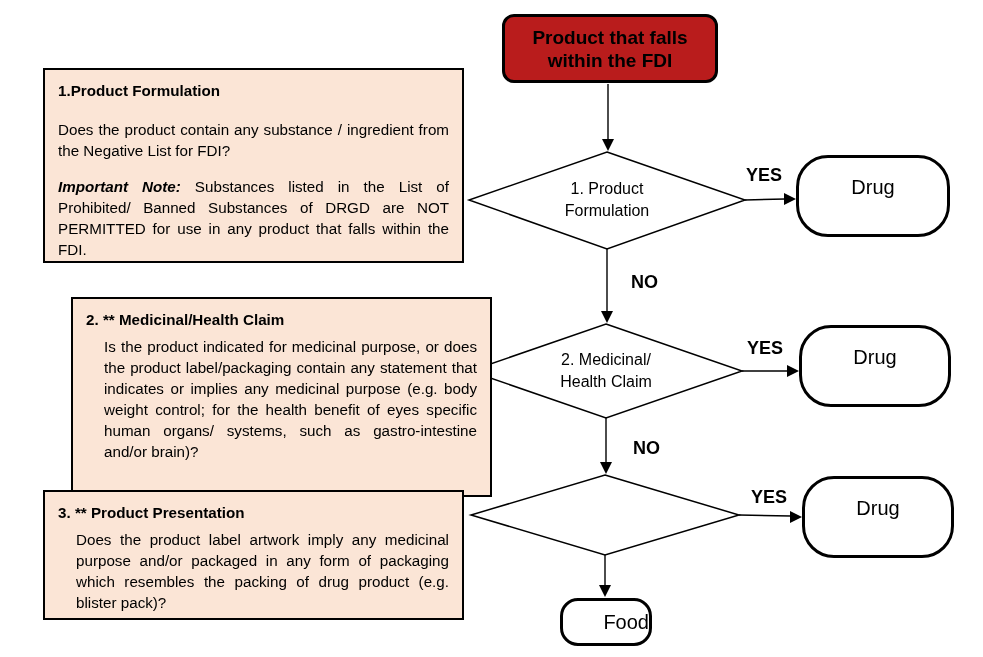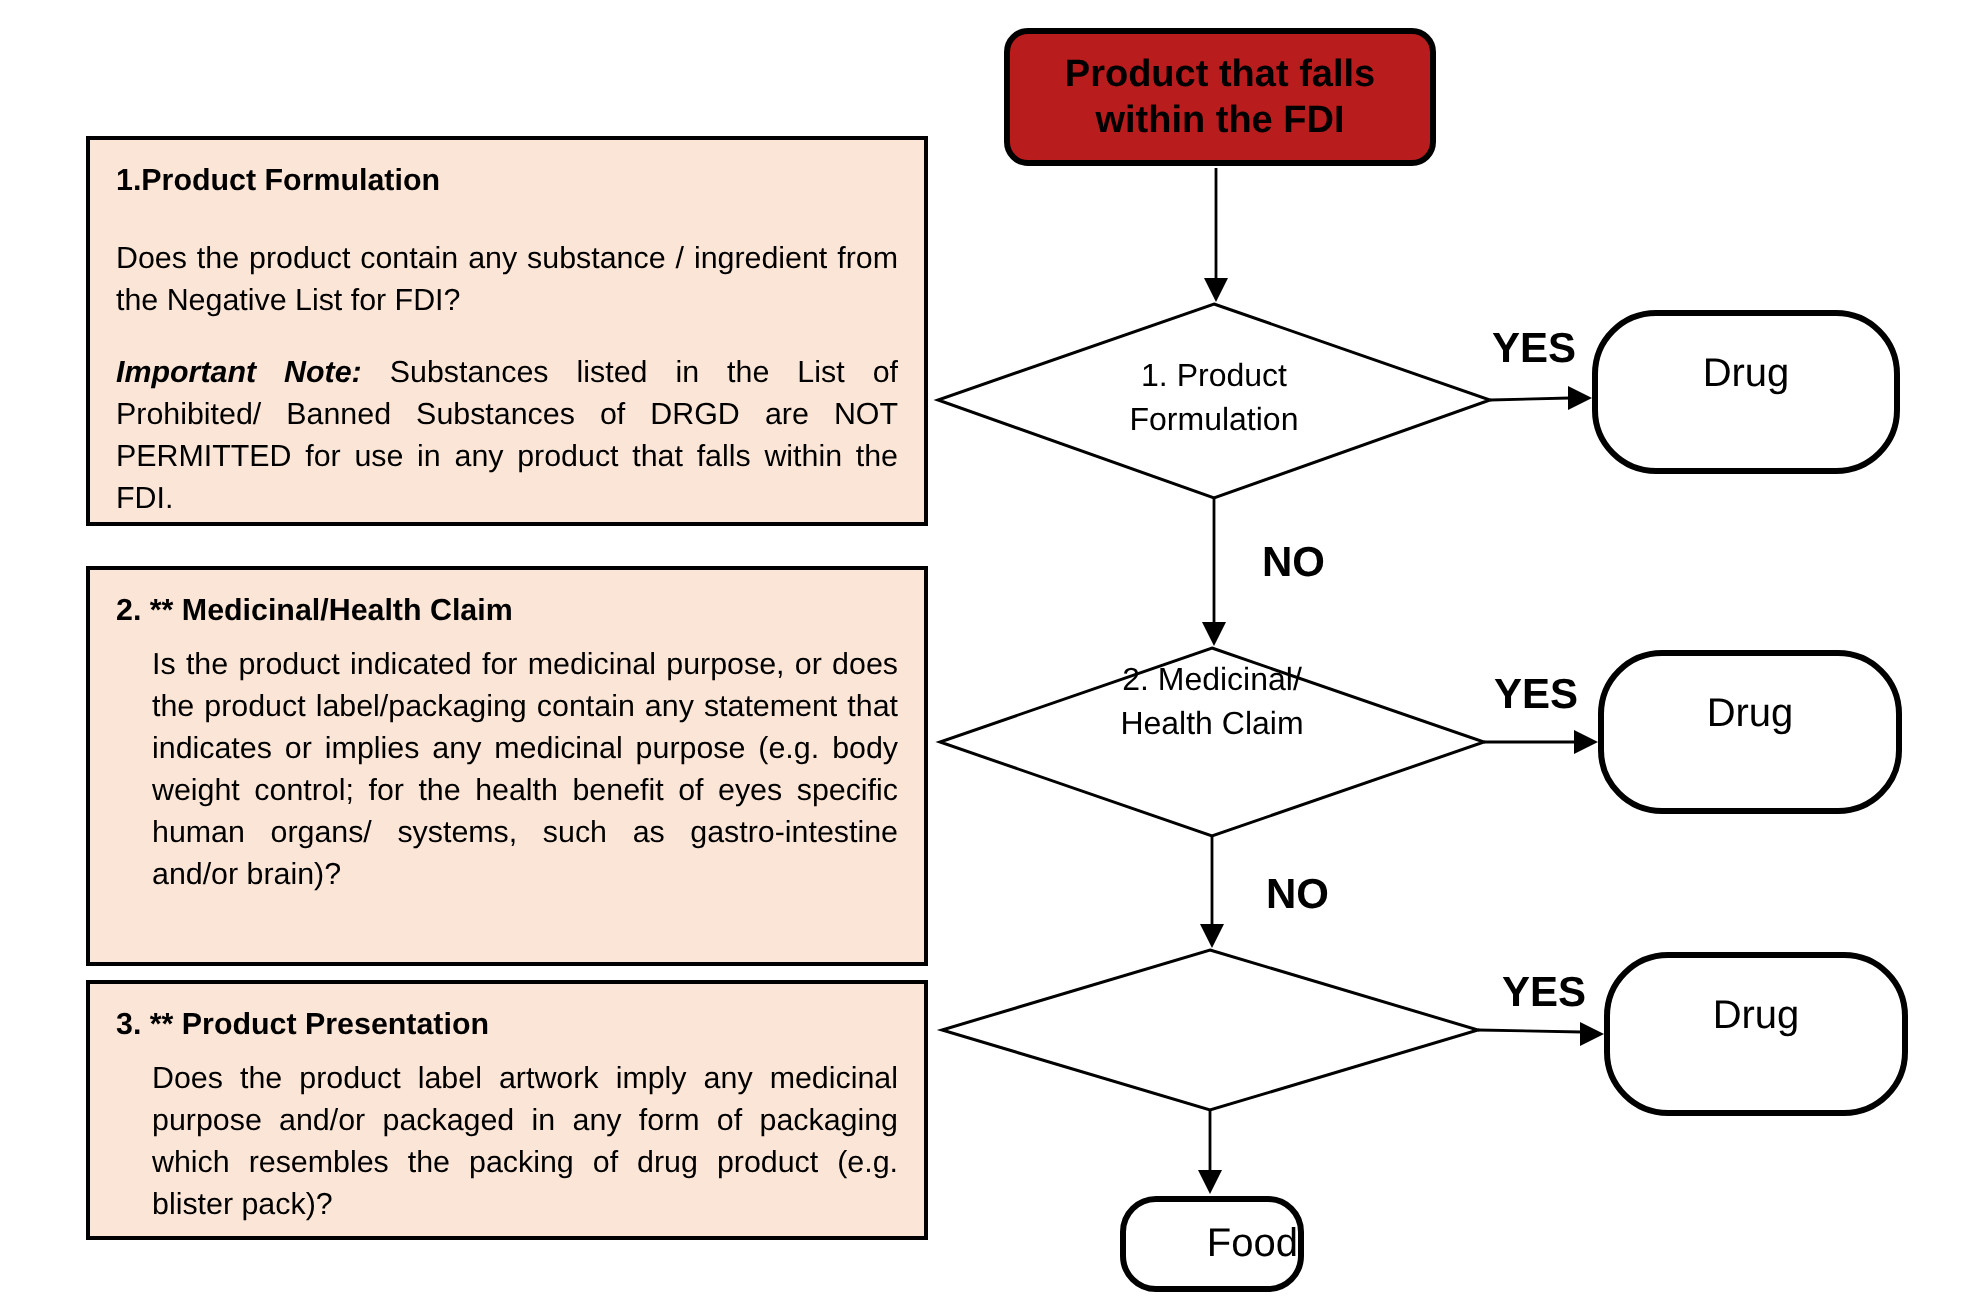--- a/index.html
+++ b/index.html
@@ -6,21 +6,21 @@
   .canvas{
     position:relative;width:983px;height:657px;background:#ffffff;
     font-family:"Liberation Sans", sans-serif;color:#000;overflow:hidden;
   }
   
   .note{
     position:absolute;left:43px;width:421px;box-sizing:border-box;
     background:#fbe5d6;border:2px solid #000;padding:10px 13px 6px 13px;
   }
   #note1{top:68px;height:195px;}
-  #note2{top:283px;height:200px;}
+  #note2{top:297px;height:200px;margin-left:28px;}
   #note3{top:490px;height:130px;}
   .note-heading{font-weight:bold;font-size:15.2px;line-height:21px;margin:0 0 6px 0;}
   #note1 .note-heading{margin-bottom:18px;}
   .note-body{font-size:15.2px;line-height:21px;text-align:justify;margin:0;}
   #note1 .note-body{margin-bottom:15px;}
   #note1 .note-body:last-child{margin-bottom:0;}
   .indent{padding-left:18px;}
   .important-label{font-weight:bold;font-style:italic;}
   
   .connectors{position:absolute;left:0;top:0;pointer-events:none;}
@@ -30,35 +30,35 @@
   
   .start-node{
     position:absolute;left:502px;top:14px;width:216px;height:69px;box-sizing:border-box;
     background:#b91c1c;border:3px solid #000;border-radius:12px;
     display:flex;align-items:center;justify-content:center;text-align:center;
     font-weight:bold;font-size:19px;line-height:23px;white-space:pre-line;
   }
   
   .dlabel{position:absolute;width:220px;text-align:center;font-size:16px;line-height:22px;white-space:pre-line;}
   #dlabel1{left:497px;top:178px;}
-  #dlabel2{left:496px;top:330px;}
+  #dlabel2{left:496px;top:349px;}
   #dlabel3{left:495px;top:493px;}
   
   .terminal{
     position:absolute;box-sizing:border-box;background:#fff;border:3.5px solid #000;
     border-radius:32px;display:flex;align-items:center;justify-content:center;
     font-weight:normal;font-size:20px;
   }
   #drug1{left:796px;top:155px;width:154px;height:82px;}
   #drug2{left:799px;top:325px;width:152px;height:82px;}
   #drug3{left:802px;top:476px;width:152px;height:82px;}
   #food{left:560px;top:598px;width:92px;height:48px;border-radius:18px;justify-content:flex-end;}
   .terminal .up{position:relative;top:-9px;}
   
-  .edge-label{position:absolute;font-weight:bold;font-size:21px;line-height:18px;}
+  .edge-label{position:absolute;font-weight:bold;font-size:18px;line-height:18px;}
   #yes1{left:746px;top:166px;}
   #no1{left:631px;top:273px;}
   #yes2{left:747px;top:339px;}
   #no2{left:633px;top:439px;}
   #yes3{left:751px;top:488px;}
 </style>
 </head>
 <body>
 
 <div class="canvas">

